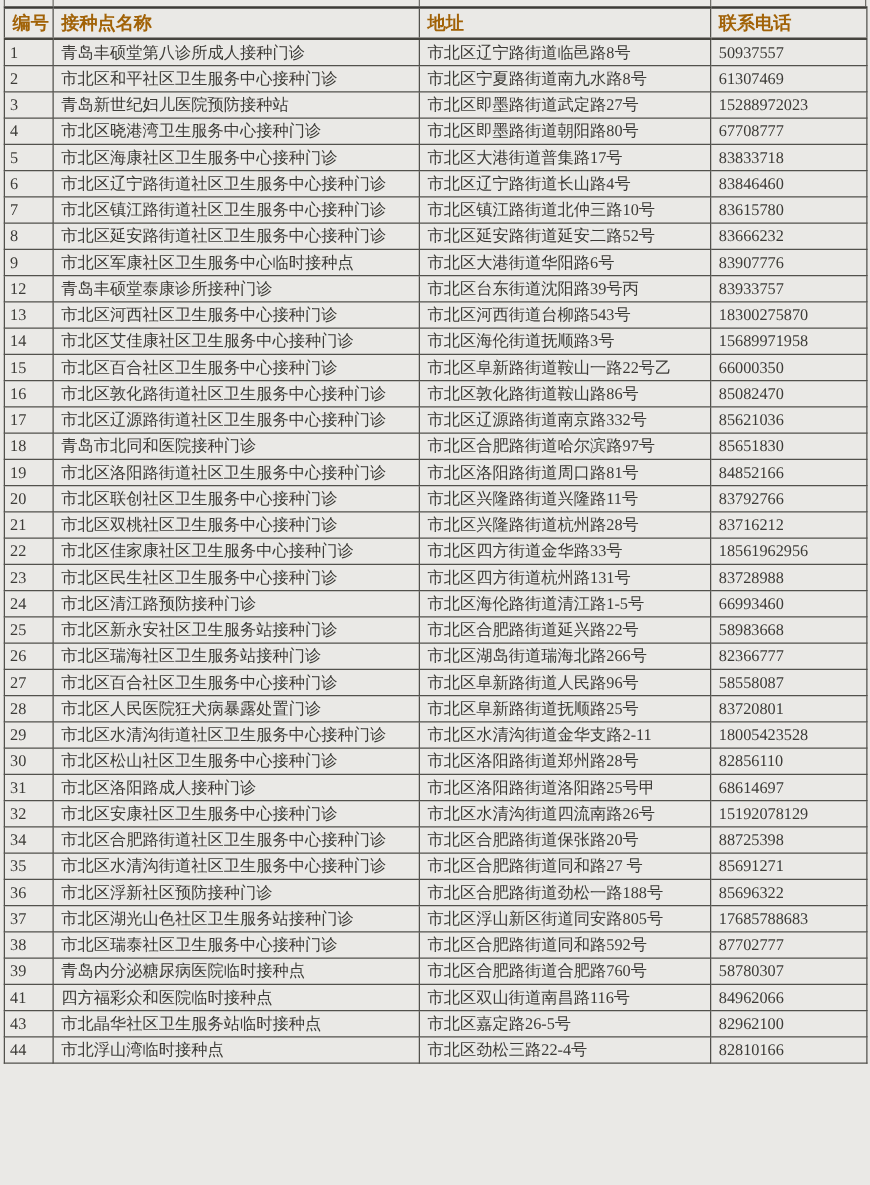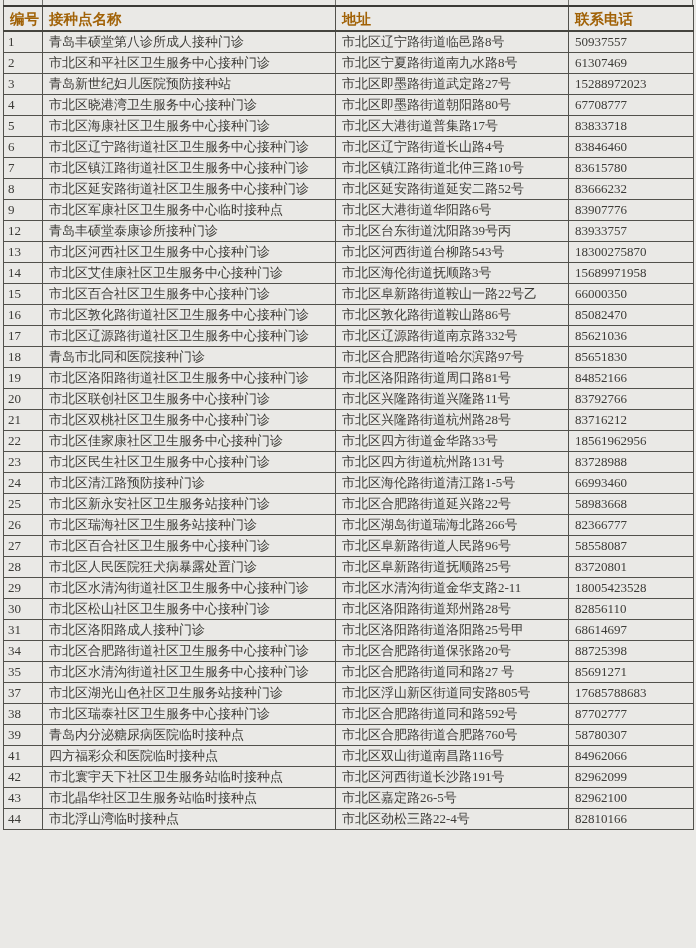--- a/index.html
+++ b/index.html
@@ -286,36 +286,48 @@
       <td class="c-phone">82856110</td>
     </tr>
 
     <tr>
       <td class="c-num">31</td>
       <td class="c-name">市北区洛阳路成人接种门诊</td>
       <td class="c-address">市北区洛阳路街道洛阳路25号甲</td>
       <td class="c-phone">68614697</td>
     </tr>
 
+    <tr>
+      <td class="c-num">32</td>
+      <td class="c-name">市北区安康社区卫生服务中心接种门诊</td>
+      <td class="c-address">市北区水清沟街道四流南路26号</td>
+      <td class="c-phone">15192078129</td>
+    </tr>
 
 
     <tr>
       <td class="c-num">34</td>
       <td class="c-name">市北区合肥路街道社区卫生服务中心接种门诊</td>
       <td class="c-address">市北区合肥路街道保张路20号</td>
       <td class="c-phone">88725398</td>
     </tr>
 
     <tr>
       <td class="c-num">35</td>
       <td class="c-name">市北区水清沟街道社区卫生服务中心接种门诊</td>
       <td class="c-address">市北区合肥路街道同和路27 号</td>
       <td class="c-phone">85691271</td>
     </tr>
 
+    <tr>
+      <td class="c-num">36</td>
+      <td class="c-name">市北区浮新社区预防接种门诊</td>
+      <td class="c-address">市北区合肥路街道劲松一路188号</td>
+      <td class="c-phone">85696322</td>
+    </tr>
 
     <tr>
       <td class="c-num">37</td>
       <td class="c-name">市北区湖光山色社区卫生服务站接种门诊</td>
       <td class="c-address">市北区浮山新区街道同安路805号</td>
       <td class="c-phone">17685788683</td>
     </tr>
 
     <tr>
       <td class="c-num">38</td>
@@ -332,26 +344,20 @@
     </tr>
 
 
     <tr>
       <td class="c-num">41</td>
       <td class="c-name">四方福彩众和医院临时接种点</td>
       <td class="c-address">市北区双山街道南昌路116号</td>
       <td class="c-phone">84962066</td>
     </tr>
 
-    <tr>
-      <td class="c-num">42</td>
-      <td class="c-name">市北寰宇天下社区卫生服务站临时接种点</td>
-      <td class="c-address">市北区河西街道长沙路191号</td>
-      <td class="c-phone">82962099</td>
-    </tr>
 
     <tr>
       <td class="c-num">43</td>
       <td class="c-name">市北晶华社区卫生服务站临时接种点</td>
       <td class="c-address">市北区嘉定路26-5号</td>
       <td class="c-phone">82962100</td>
     </tr>
 
     <tr>
       <td class="c-num">44</td>

